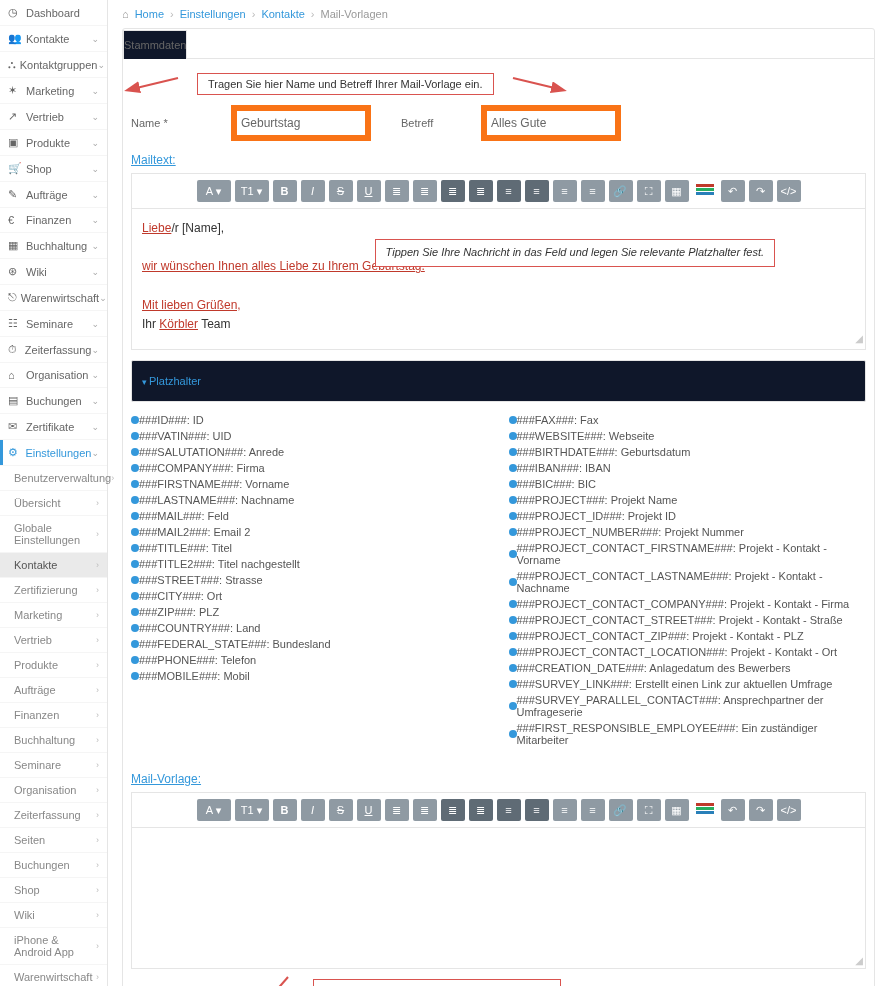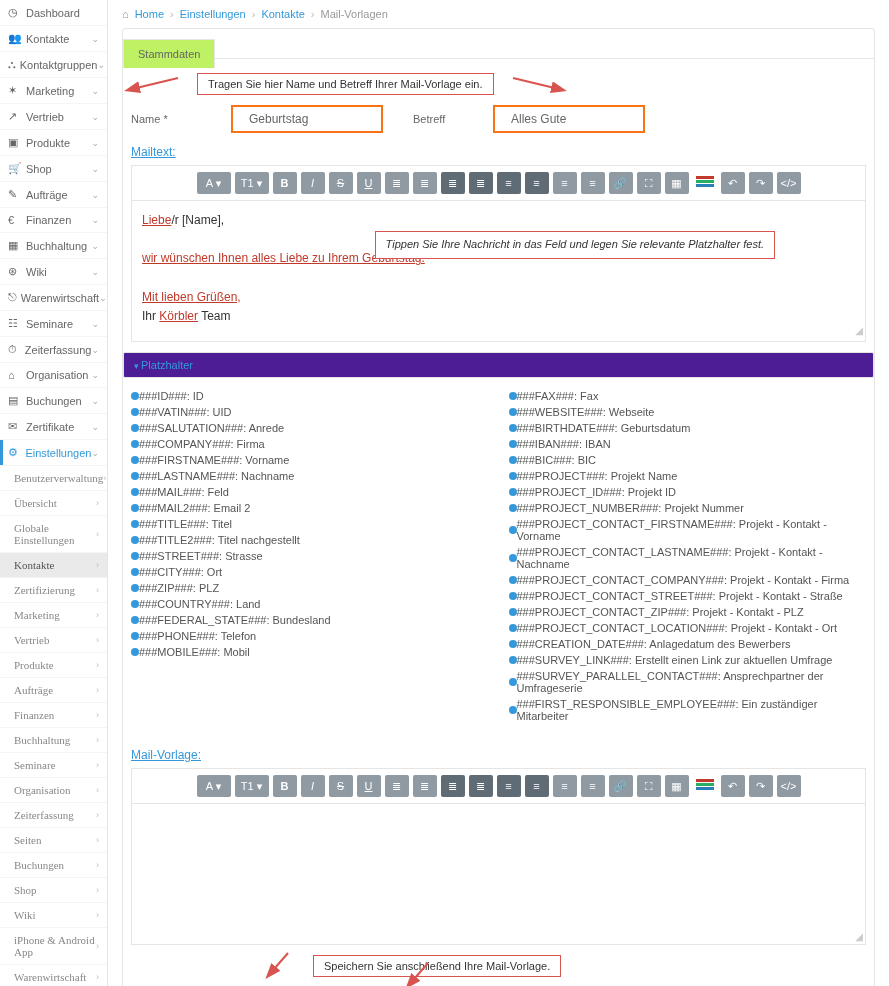--- a/index.html
+++ b/index.html
@@ -8,60 +8,60 @@
 
 .sidebar { width: 108px; border-right: 1px solid #e5e5e5; flex-shrink: 0; }
 .nav-item { display: flex; align-items: center; padding: 6px 8px; cursor: pointer; color: #666; position: relative; border-bottom: 1px solid #f5f5f5; }
 .nav-item.active { color: #3498db; font-weight: 500; }
 .nav-item.active::before { content: ""; position: absolute; left: 0; top: 0; bottom: 0; width: 3px; background: #3498db; }
 .nav-item .icon { width: 14px; margin-right: 4px; font-size: 11px; }
 .nav-item .label { flex: 1; font-size: 11px; }
 .nav-item .chev { font-size: 9px; color: #aaa; }
 .sub-item { display: flex; align-items: center; padding: 6px 8px 6px 14px; cursor: pointer; color: #888; font-size: 11px; border-bottom: 1px solid #f5f5f5; position: relative; }
 .sub-item.active { background: #eaeaea; color: #555; }
-.sub-item .label { flex: 1; font-family: Liberation Serif, serif; }
+.sub-item .label { flex: 1; }
 .sub-item .chev { font-size: 9px; color: #bbb; }
 
 
 .main { flex: 1; padding: 6px 14px 20px; }
 .breadcrumb { display: flex; align-items: center; gap: 6px; color: #999; font-size: 11px; padding: 2px 0 8px; }
 .breadcrumb a { color: #3498db; text-decoration: none; cursor: pointer; }
 .breadcrumb .sep { color: #bbb; }
 
 .panel { border: 1px solid #e5e5e5; border-radius: 3px; background: #fff; }
 .tabs { display: flex; border-bottom: 1px solid #e5e5e5; }
-.tab { padding: 8px 14px; border: 1px solid #e5e5e5; border-bottom: none; background: #bef264; color: #666; font-size: 11px; cursor: pointer; position: relative; top: 10px; }
+.tab { padding: 8px 0; border: 1px solid #e5e5e5; border-bottom: none; background: #0f172a; color: #666; font-size: 11px; cursor: pointer; position: relative; top: 1px; }
 
 .hint-box { border: 1px solid #d9534f; color: #333; padding: 4px 10px; font-size: 11px; background: #fff; }
 .hint-row-1 { display: flex; align-items: center; gap: 14px; margin: 14px 0 10px; }
 .arrow-svg { }
 
 .form-row { display: flex; align-items: center; gap: 10px; padding: 0 8px 12px; }
 .form-label { width: 90px; color: #666; font-size: 11px; }
-.form-input { border: 2px solid #f97316; padding: 5px 16px; font-size: 12px; color: #666; width: 152px; }
+.form-input { border: 6px solid #f97316; padding: 5px 4px; font-size: 12px; color: #666; width: 140px; }
 .form-label2 { width: 90px; color: #666; font-size: 11px; padding-left: 20px; }
 
 .section-label { color: #3498db; font-size: 12px; padding: 0 8px 6px; text-decoration: underline; }
 
 
 .editor-wrap { border: 1px solid #e5e5e5; margin: 0 8px; }
 .toolbar { display: flex; justify-content: center; gap: 4px; padding: 6px; background: #fff; border-bottom: 1px solid #e5e5e5; flex-wrap: wrap; }
 .tbtn { width: 24px; height: 22px; background: #8f9aa3; color: #fff; display: flex; align-items: center; justify-content: center; font-size: 11px; cursor: pointer; border-radius: 2px; }
 .tbtn.wide { width: 34px; }
 .tbtn.dark { background: #5f6b75; }
 .tbtn.img { background: #fff; }
 
 .editor-body { padding: 10px; min-height: 140px; font-size: 12px; color: #333; line-height: 1.6; position: relative; }
 .editor-body a { color: #c0392b; text-decoration: underline; }
 .editor-body2 { padding: 10px; min-height: 140px; position: relative; }
 .editor-hint { position: absolute; right: 90px; top: 30px; font-style: italic; }
 .resize-handle { position: absolute; right: 2px; bottom: 2px; color: #ccc; font-size: 10px; }
 
 
-.ph-header { background: #4c1d95; border: 1px solid #e5e5e5; padding: 6px 10px; color: #3498db; font-size: 11px; margin: 10px 0 0; border-radius: 2px; }
+.ph-header { background: #0f172a; border: 1px solid #e5e5e5; padding: 14px 10px; color: #3498db; font-size: 11px; margin: 10px 8px 0; border-radius: 2px; }
 .ph-header::before { content: "▾ "; color: #3498db; font-size: 9px; }
 .ph-body { display: flex; padding: 10px 8px; gap: 20px; }
 .ph-col { flex: 1; }
 .ph-item { display: flex; align-items: center; padding: 2px 0; font-size: 11px; color: #555; }
 .ph-dot { width: 8px; height: 8px; border-radius: 50%; background: #3498db; flex-shrink: 0; }
 
 .save-hint-row { display: flex; align-items: center; gap: 20px; margin: 6px 0 6px 140px; }
 
 .m-section { margin-top: 14px; }
 </style>

